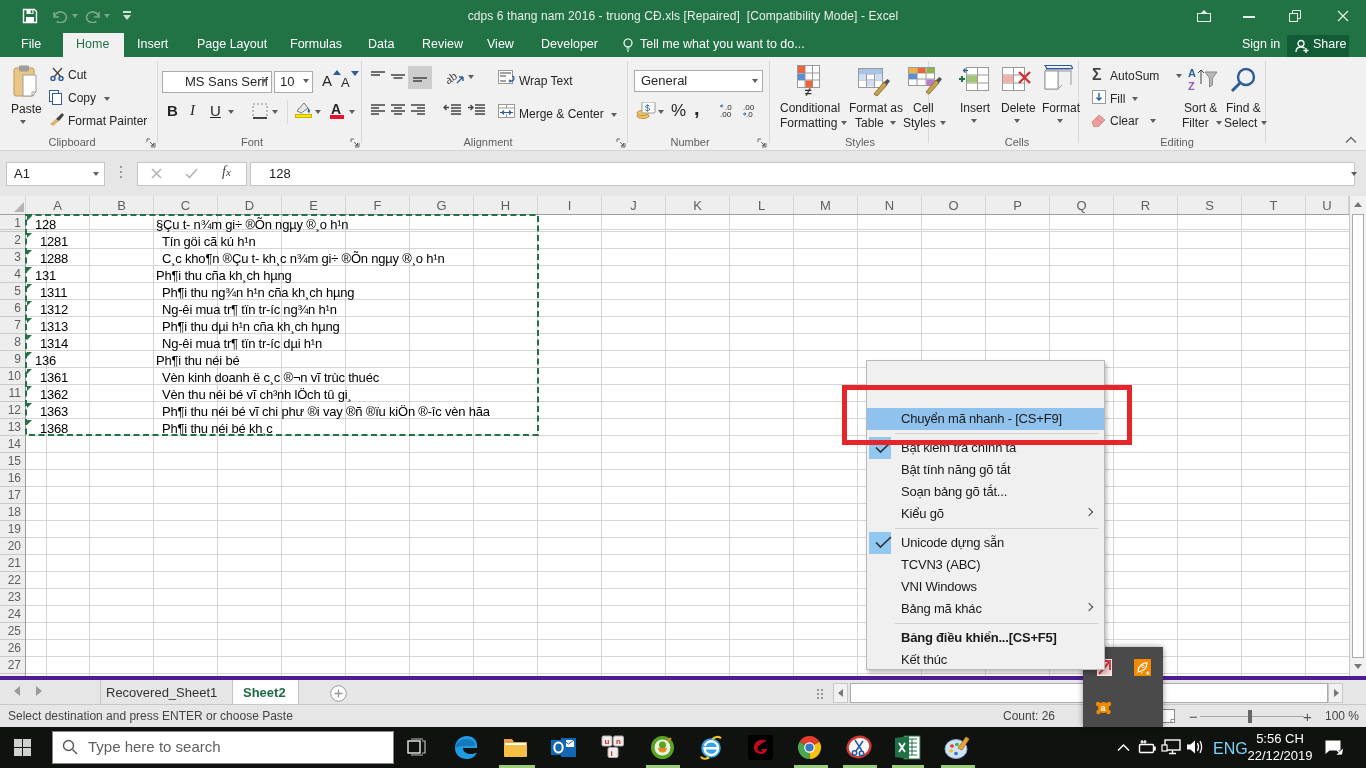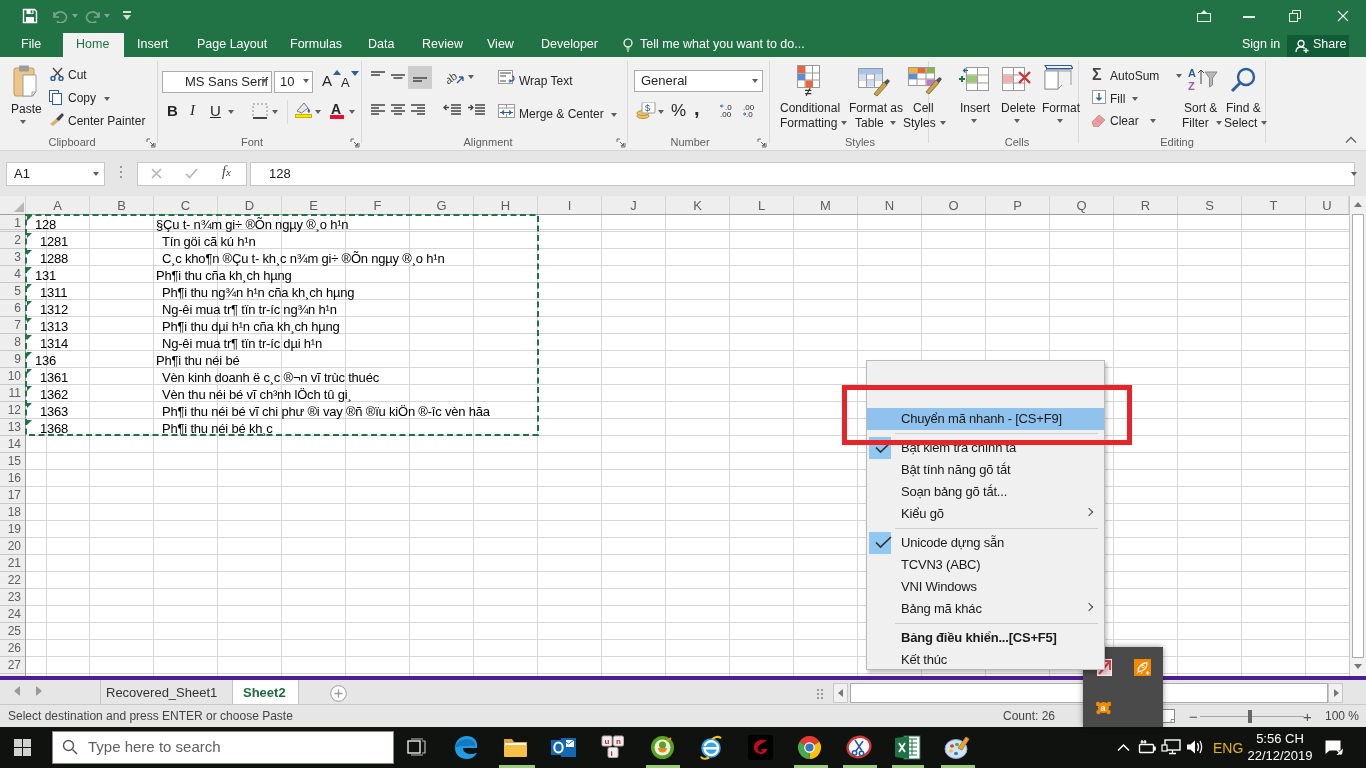--- a/index.html
+++ b/index.html
@@ -66,20 +66,21 @@
 
     <svg class="abs" style="left:84px;top:10px" width="17" height="13" viewBox="0 0 17 13">
       <path d="M15 2 v5 h-5" fill="none" stroke="#7aa68e" stroke-width="1.6"></path>
       <path d="M14.5 6.5 a6 5.4 0 1 0 -2.2 5" fill="none" stroke="#7aa68e" stroke-width="1.6"></path>
     </svg>
     <div class="abs" style="left:104px;top:14px;width:0;height:0;border-left:3px solid transparent;border-right:3px solid transparent;border-top:4px solid #7aa68e"></div>
 
     <div class="abs" style="left:123px;top:11px;width:8px;height:2px;background:#cfe0d6"></div>
     <div class="abs" style="left:123px;top:15px;width:0;height:0;border-left:4px solid transparent;border-right:4px solid transparent;border-top:5px solid #cfe0d6"></div>
 
+    <div class="abs" style="left:83px;top:9px;width:1200px;text-align:center;font-size:12px;color:#e8f0e9;letter-spacing:.1px">cdps 6 thang nam 2016 - truong CĐ.xls [Repaired]&nbsp; [Compatibility Mode] - Excel</div>
 
     <svg class="abs" style="left:1197px;top:10px" width="14" height="12" viewBox="0 0 14 12">
       <rect x="0.5" y="3.5" width="13" height="8" fill="none" stroke="#e8f0e9"></rect>
       <path d="M7 0 l3 3 h-6 z" fill="#e8f0e9"></path>
     </svg>
     <div class="abs" style="left:1243px;top:16px;width:12px;height:1.5px;background:#e8f0e9"></div>
     <svg class="abs" style="left:1289px;top:10px" width="12" height="12" viewBox="0 0 12 12">
       <rect x="0.5" y="3.5" width="8" height="8" fill="none" stroke="#e8f0e9"></rect>
       <path d="M3.5 3 v-2.5 h8 v8 h-2.5" fill="none" stroke="#e8f0e9"></path>
     </svg>
@@ -139,21 +140,21 @@
     <svg class="abs" style="left:49px;top:33px" width="14" height="15" viewBox="0 0 14 15">
       <rect x="0.5" y="0.5" width="9" height="11" fill="#fff" stroke="#2c5d98"></rect>
       <rect x="3.5" y="3.5" width="9" height="11" fill="#fff" stroke="#2c5d98"></rect>
     </svg>
     <div class="btntext" style="left:68px;top:34px">Copy</div>
     <div class="darr" style="left:104px;top:40px"></div>
     <svg class="abs" style="left:49px;top:55px" width="16" height="14" viewBox="0 0 16 14">
       <path d="M1 12 l6-5 3 2 -6 5z" fill="#d8b36c"></path>
       <path d="M7 7 L13 1 15 3 10 9z" fill="#444"></path>
     </svg>
-    <div class="btntext" style="left:68px;top:57px">Center Painter</div>
+    <div class="btntext" style="left:68px;top:57px">Format Painter</div>
     <div class="glabel" style="left:22px">Clipboard</div>
     <svg class="dlg" style="left:146px" viewBox="0 0 10 10">
         <path d="M1 1 h3 M1 1 v3 M9 9 h-4 M9 9 v-4 M4 4 l3.4 3.4 M7.5 5 v2.6 h-2.6" stroke="#666" fill="none"></path>
       </svg>
 
     <div class="combo" style="left:162px;top:14px;width:110px;height:22px;line-height:20px;padding-left:22px">MS Sans Serif</div>
     <div class="darr" style="left:261px;top:22px"></div>
     <div class="combo" style="left:274px;top:14px;width:39px;height:22px;line-height:20px;padding-left:5px">10</div>
     <div class="darr" style="left:303px;top:22px"></div>
     <div class="abs" style="left:322px;top:15px;font-size:15px;color:#262626">A</div>
@@ -639,21 +640,21 @@
     </svg>
     <svg class="abs" style="left:1161px;top:12px" width="20" height="17" viewBox="0 0 20 17">
       <rect x="4" y="1" width="15" height="10" fill="none" stroke="#fff" stroke-width="1.4"></rect>
       <path d="M11.5 11 v3 M8 14.5 h7" stroke="#fff" stroke-width="1.3"></path>
       <rect x="1" y="6" width="5" height="6" fill="#10120f" stroke="#fff" stroke-width="1.2"></rect>
     </svg>
     <svg class="abs" style="left:1186px;top:12px" width="18" height="16" viewBox="0 0 18 16">
       <path d="M1 5.5 h3.5 L9 1.5 v13 L4.5 10.5 H1z" fill="#fff"></path>
       <path d="M11.5 4 q2 4 0 8 M14 2 q3.2 6 0 12" fill="none" stroke="#fff" stroke-width="1.3"></path>
     </svg>
-    <div class="abs" style="left:1213px;top:13px;font-size:14px;color:#eab308">ENG</div>
+    <div class="abs" style="left:1213px;top:13px;font-size:16px;color:#7dd3fc">ENG</div>
     <div class="abs" style="left:1244px;top:4px;width:72px;font-size:13px;color:#fff;text-align:center">5:56 CH</div>
     <div class="abs" style="left:1244px;top:21px;width:72px;font-size:13px;color:#fff;text-align:center">22/12/2019</div>
     <svg class="abs" style="left:1324px;top:12px" width="19" height="17" viewBox="0 0 19 17">
       <path d="M1.5 1.5 h15 v10 h-11 l-4 3.5 z" fill="#fff"></path>
       <path d="M13 11 l4.5 4.5 M14.5 15 l3-0.5 0.5-3z" stroke="#fff" stroke-width="1.4" fill="none"></path>
     </svg>
   </div>
   <div class="abs" id="flyout">
 
     <div class="abs" style="left:14px;top:12px;width:15px;height:17px;background:#f6d7d4;border:1px solid #eee"></div>

